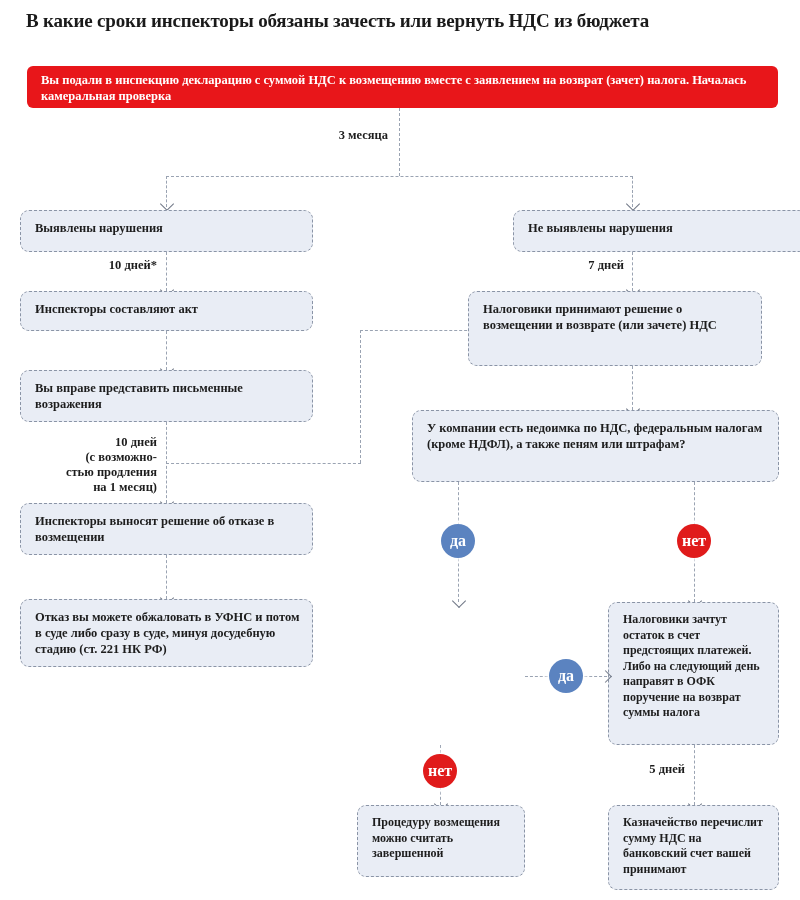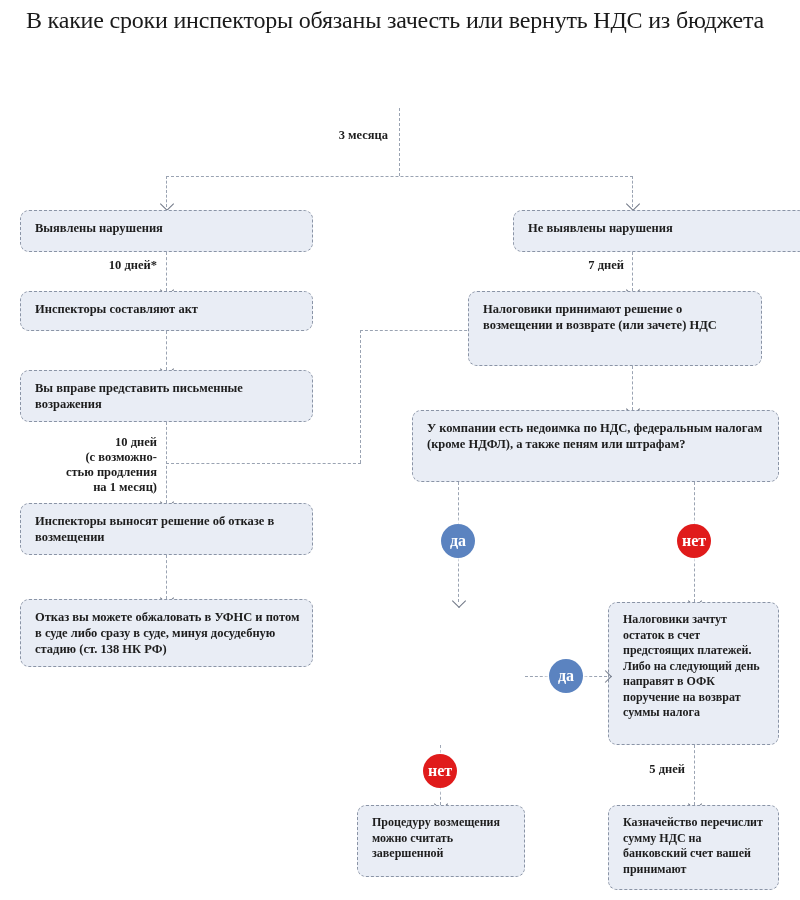--- a/index.html
+++ b/index.html
@@ -9,21 +9,21 @@
     font-family:"Liberation Serif", serif;
     color:#231f20;
     overflow:hidden;
   }
   #canvas{position:relative;width:800px;height:900px;}
 
   
   .page-title{
     position:absolute;left:26px;top:6px;width:740px;
     font-family:"Liberation Serif", serif;
-    font-weight:normal;font-size:24px;line-height:29px;
+    font-weight:bold;font-size:19px;line-height:29px;
     color:#1a1a1a;letter-spacing:-0.2px;
   }
 
   
   .banner{
     position:absolute;left:27px;top:66px;width:751px;height:42px;
     background:#e8161a;border-radius:6px;
     box-sizing:border-box;padding:6px 14px 0 14px;
   }
   .banner-text{
@@ -78,20 +78,23 @@
   .bubble.yes{background:#5b83c0;}
   .bubble.no{background:#e01b1b;}
 </style>
 </head>
 <body>
 
 <div id="canvas">
 
   <div class="page-title">В какие сроки инспекторы обязаны зачесть или вернуть НДС из бюджета</div>
 
+  <div class="banner">
+    <div class="banner-text">Вы подали в инспекцию декларацию с суммой НДС к возмещению вместе с заявлением на возврат (зачет) налога. Началась камеральная проверка</div>
+  </div>
 
   <div class="vline" style="left:399px;top:108px;height:68px;"></div>
   <div class="elabel" style="left:300px;top:128px;width:88px;">3 месяца</div>
 
   <div class="hline" style="left:166px;top:176px;width:467px;"></div>
   <div class="vline" style="left:166px;top:176px;height:31px;"></div>
   <div class="vline" style="left:632px;top:176px;height:31px;"></div>
   <div class="arrow" style="left:162px;top:199px;"></div>
   <div class="arrow" style="left:628px;top:199px;"></div>
 
@@ -128,21 +131,21 @@
   <div class="arrow-r" style="left:477px;top:326px;"></div>
 
   <div class="node" style="left:20px;top:503px;width:293px;height:52px;">
     <span>Инспекторы выносят решение об отказе в возмещении</span>
   </div>
 
   <div class="vline" style="left:166px;top:555px;height:44px;"></div>
   <div class="arrow" style="left:162px;top:593px;"></div>
 
   <div class="node" style="left:20px;top:599px;width:293px;height:68px;">
-    <span>Отказ вы можете обжаловать в УФНС и потом в суде либо сразу в суде, минуя досудебную стадию (ст. 138 НК РФ)</span>
+    <span>Отказ вы можете обжаловать в УФНС и потом в суде либо сразу в суде, минуя досудебную стадию (ст. 221 НК РФ)</span>
   </div>
 
   <div class="node" style="left:513px;top:210px;width:294px;height:42px;">
     <span>Не выявлены нарушения</span>
   </div>
 
   <div class="vline" style="left:632px;top:252px;height:39px;"></div>
   <div class="elabel" style="left:527px;top:258px;width:97px;">7 дней</div>
   <div class="arrow" style="left:628px;top:285px;"></div>
 

